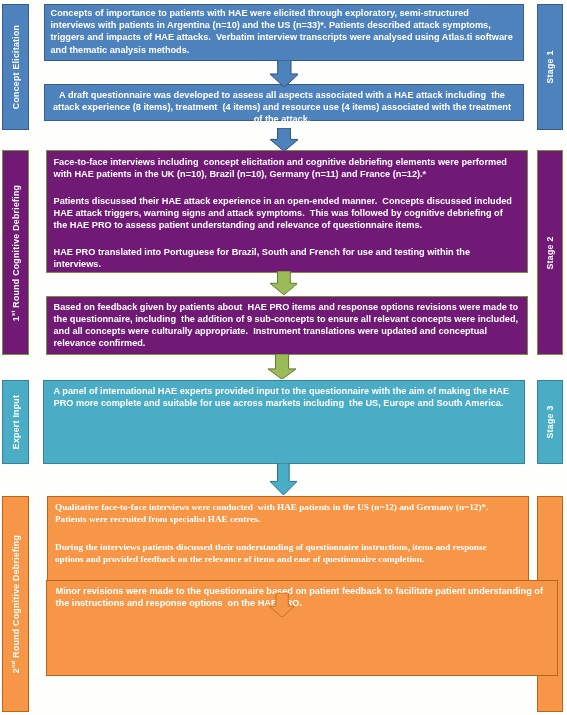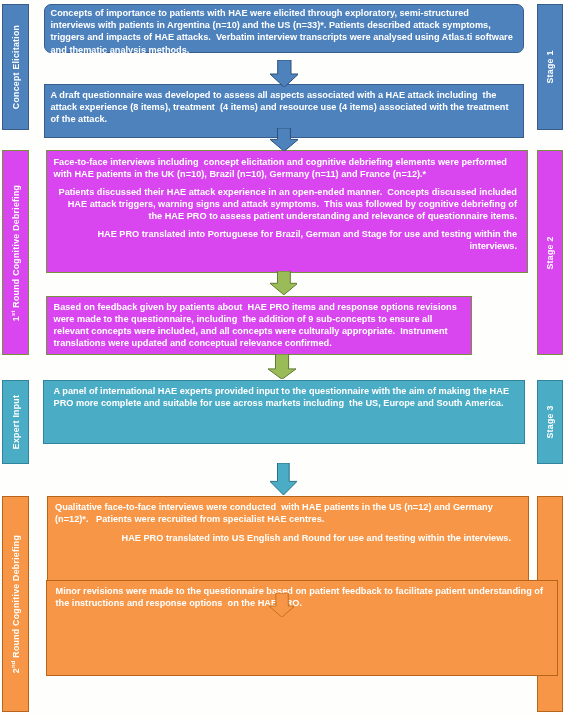--- a/index.html
+++ b/index.html
@@ -10,48 +10,48 @@
   .stage-label .vtext{position:absolute;left:50%;top:50%;
        transform:translate(-50%,-50%) rotate(-90deg);
        color:#ffffff;font-weight:bold;white-space:nowrap;line-height:1;}
   .card{position:absolute;box-sizing:border-box;color:#ffffff;}
   .card .para{margin:0;font-weight:bold;white-space:pre-wrap;}
   .arrow{position:absolute;}
   sup{font-size:66%;vertical-align:super;line-height:0;}
 
   
   .c-blue  {background:#4e82bd;border:1px solid #385d8a;}
-  .c-green {background:#d946ef;border:1px solid #76923c;}
+  .c-green {background:#701a75;border:1px solid #76923c;}
   .c-teal  {background:#4bacc6;border:1px solid #31849b;}
   .c-orange{background:#f79646;border:1px solid #b8651c;}
 
   
   #lab-s1{left:2px;  top:4px;   width:27px; height:126px;}
   #lab-s2{left:2px;  top:150px; width:27px; height:205px;}
   #lab-s3{left:2px;  top:380px; width:27px; height:84px;}
   #lab-s4{left:2px;  top:496px; width:27px; height:216px;}
   .stage-label .vtext{font-size:8.8px;letter-spacing:0.25px;}
 
   
   #lab-s1r{left:537px; top:4px;   width:26px; height:126px;}
   #lab-s2r{left:537px; top:150px; width:26px; height:205px;}
   #lab-s3r{left:537px; top:380px; width:26px; height:84px;}
   #lab-s4r{left:537px; top:496px; width:26px; height:216px;}
 
   
-  #card1{left:44px; top:4px;   width:480px; height:49px; padding-right:9.5px;border-radius:7px;}
-  #card2{left:44px; top:84px;  width:480px; height:54px; padding-top:3.5px; padding-right:9.5px;}
+  #card1{left:44px; top:4px;   width:480px; height:57px; padding-right:9.5px;}
+  #card2{left:44px; top:84px;  width:480px; height:37px; padding-top:3.5px; padding-right:9.5px;text-align:center;}
   #card3{left:46px; top:150px; width:482px; height:123px; padding-top:4.6px; padding-left:6.5px; padding-right:10px;}
-  #card4{left:46px; top:296px; width:426px; height:59px; padding-top:4px; padding-left:6.5px; padding-right:8px;}
-  #card5{left:43px; top:379.5px; width:482px; height:64px; padding-top:4.7px; padding-left:9.5px; padding-right:7px;}
-  #card6{left:47px; top:496px; width:482px; height:96px; padding-top:4.4px; padding-left:7px; padding-right:17px;}
+  #card4{left:46px; top:296px; width:482px; height:59px; padding-top:4px; padding-left:6.5px; padding-right:8px;}
+  #card5{left:43px; top:379.5px; width:482px; height:84px; padding-top:4.7px; padding-left:9.5px; padding-right:7px;}
+  #card6{left:47px; top:496px; width:482px; height:96px; padding-top:4.4px; padding-left:7px; padding-right:17px;font-family:Liberation Serif, serif;}
   #card7{left:46px; top:580px; width:512px; height:96px; padding-top:4.3px; padding-left:8.5px; padding-right:2px;}
 
   .card{font-size:9.2px;line-height:12.1px;padding:2.3px 6px 3px 5.5px;}
-  .card .para + .para{margin-top:6px;text-align:right;}
+  .card .para + .para{margin-top:15px;}
 
   
   .arrow{position:absolute;}
   #arr1{left:269.7px; top:60px;  width:28.5px;  height:27.3px;}
   #arr2{left:269.9px; top:127.8px; width:28.3px;  height:23.3px;}
   #arr3{left:269.8px; top:271px; width:27.7px;  height:23.8px;}
   #arr4{left:268.2px; top:354.2px; width:28px;  height:25.3px;}
   #arr5{left:270px; top:462.5px; width:27px;  height:32px;}
   #arr6{left:268.8px; top:592.8px; width:25.7px;  height:24.2px;}
 </style>
@@ -75,21 +75,21 @@
 <div id="lab-s2" class="stage-label c-green">
   <span class="vtext"><span id="s2lab">1<sup>st</sup> Round Cognitive Debriefing</span></span>
 </div>
 <div id="lab-s2r" class="stage-label c-green">
   <span class="vtext">Stage 2</span>
 </div>
 
 <div id="card3" class="card c-green">
   <p class="para">Face-to-face interviews including  concept elicitation and cognitive debriefing elements were performed with HAE patients in the UK (n=10), Brazil (n=10), Germany (n=11) and France (n=12).*</p>
   <p class="para">Patients discussed their HAE attack experience in an open-ended manner.  Concepts discussed included HAE attack triggers, warning signs and attack symptoms.  This was followed by cognitive debriefing of the HAE PRO to assess patient understanding and relevance of questionnaire items.</p>
-  <p class="para">HAE PRO translated into Portuguese for Brazil, German and Stage for use and testing within the interviews.</p>
+  <p class="para">HAE PRO translated into Portuguese for Brazil, South and French for use and testing within the interviews.</p>
 </div>
 <div id="card4" class="card c-green">
   <p class="para">Based on feedback given by patients about  HAE PRO items and response options revisions were made to the questionnaire, including  the addition of 9 sub-concepts to ensure all relevant concepts were included, and all concepts were culturally appropriate.  Instrument translations were updated and conceptual relevance confirmed.</p>
 </div>
 
 <div id="lab-s3" class="stage-label c-teal">
   <span class="vtext">Expert Input</span>
 </div>
 <div id="lab-s3r" class="stage-label c-teal">
   <span class="vtext">Stage 3</span>
@@ -101,20 +101,21 @@
 
 <div id="lab-s4" class="stage-label c-orange">
   <span class="vtext"><span id="s4lab">2<sup>nd</sup> Round Cognitive Debriefing</span></span>
 </div>
 <div id="lab-s4r" class="stage-label c-orange">
   <span class="vtext">Stage 4</span>
 </div>
 
 <div id="card6" class="card c-orange">
   <p class="para">Qualitative face-to-face interviews were conducted  with HAE patients in the US (n=12) and Germany (n=12)*.   Patients were recruited from specialist HAE centres.</p>
+  <p class="para">During the interviews patients discussed their understanding of questionnaire instructions, items and response options and provided feedback on the relevance of items and ease of questionnaire completion.</p>
   <p class="para">HAE PRO translated into US English and Round for use and testing within the interviews.</p>
 </div>
 <div id="card7" class="card c-orange">
   <p class="para">Minor revisions were made to the questionnaire based on patient feedback to facilitate patient understanding of the instructions and response options  on the HAE PRO.</p>
 </div>
 
 <svg class="arrow" id="arr1" viewBox="0 0 28.5 27.3" preserveAspectRatio="none">
   <path d="M 7.7 0 L 21 0 L 21 14 L 28.5 14 L 14.25 27.3 L 0 14 L 7.7 14 Z" fill="#4e82bd" stroke="#2f5078" stroke-width="1" stroke-linejoin="miter"></path>
 </svg>
 <svg class="arrow" id="arr2" viewBox="0 0 28.3 23.3" preserveAspectRatio="none">

